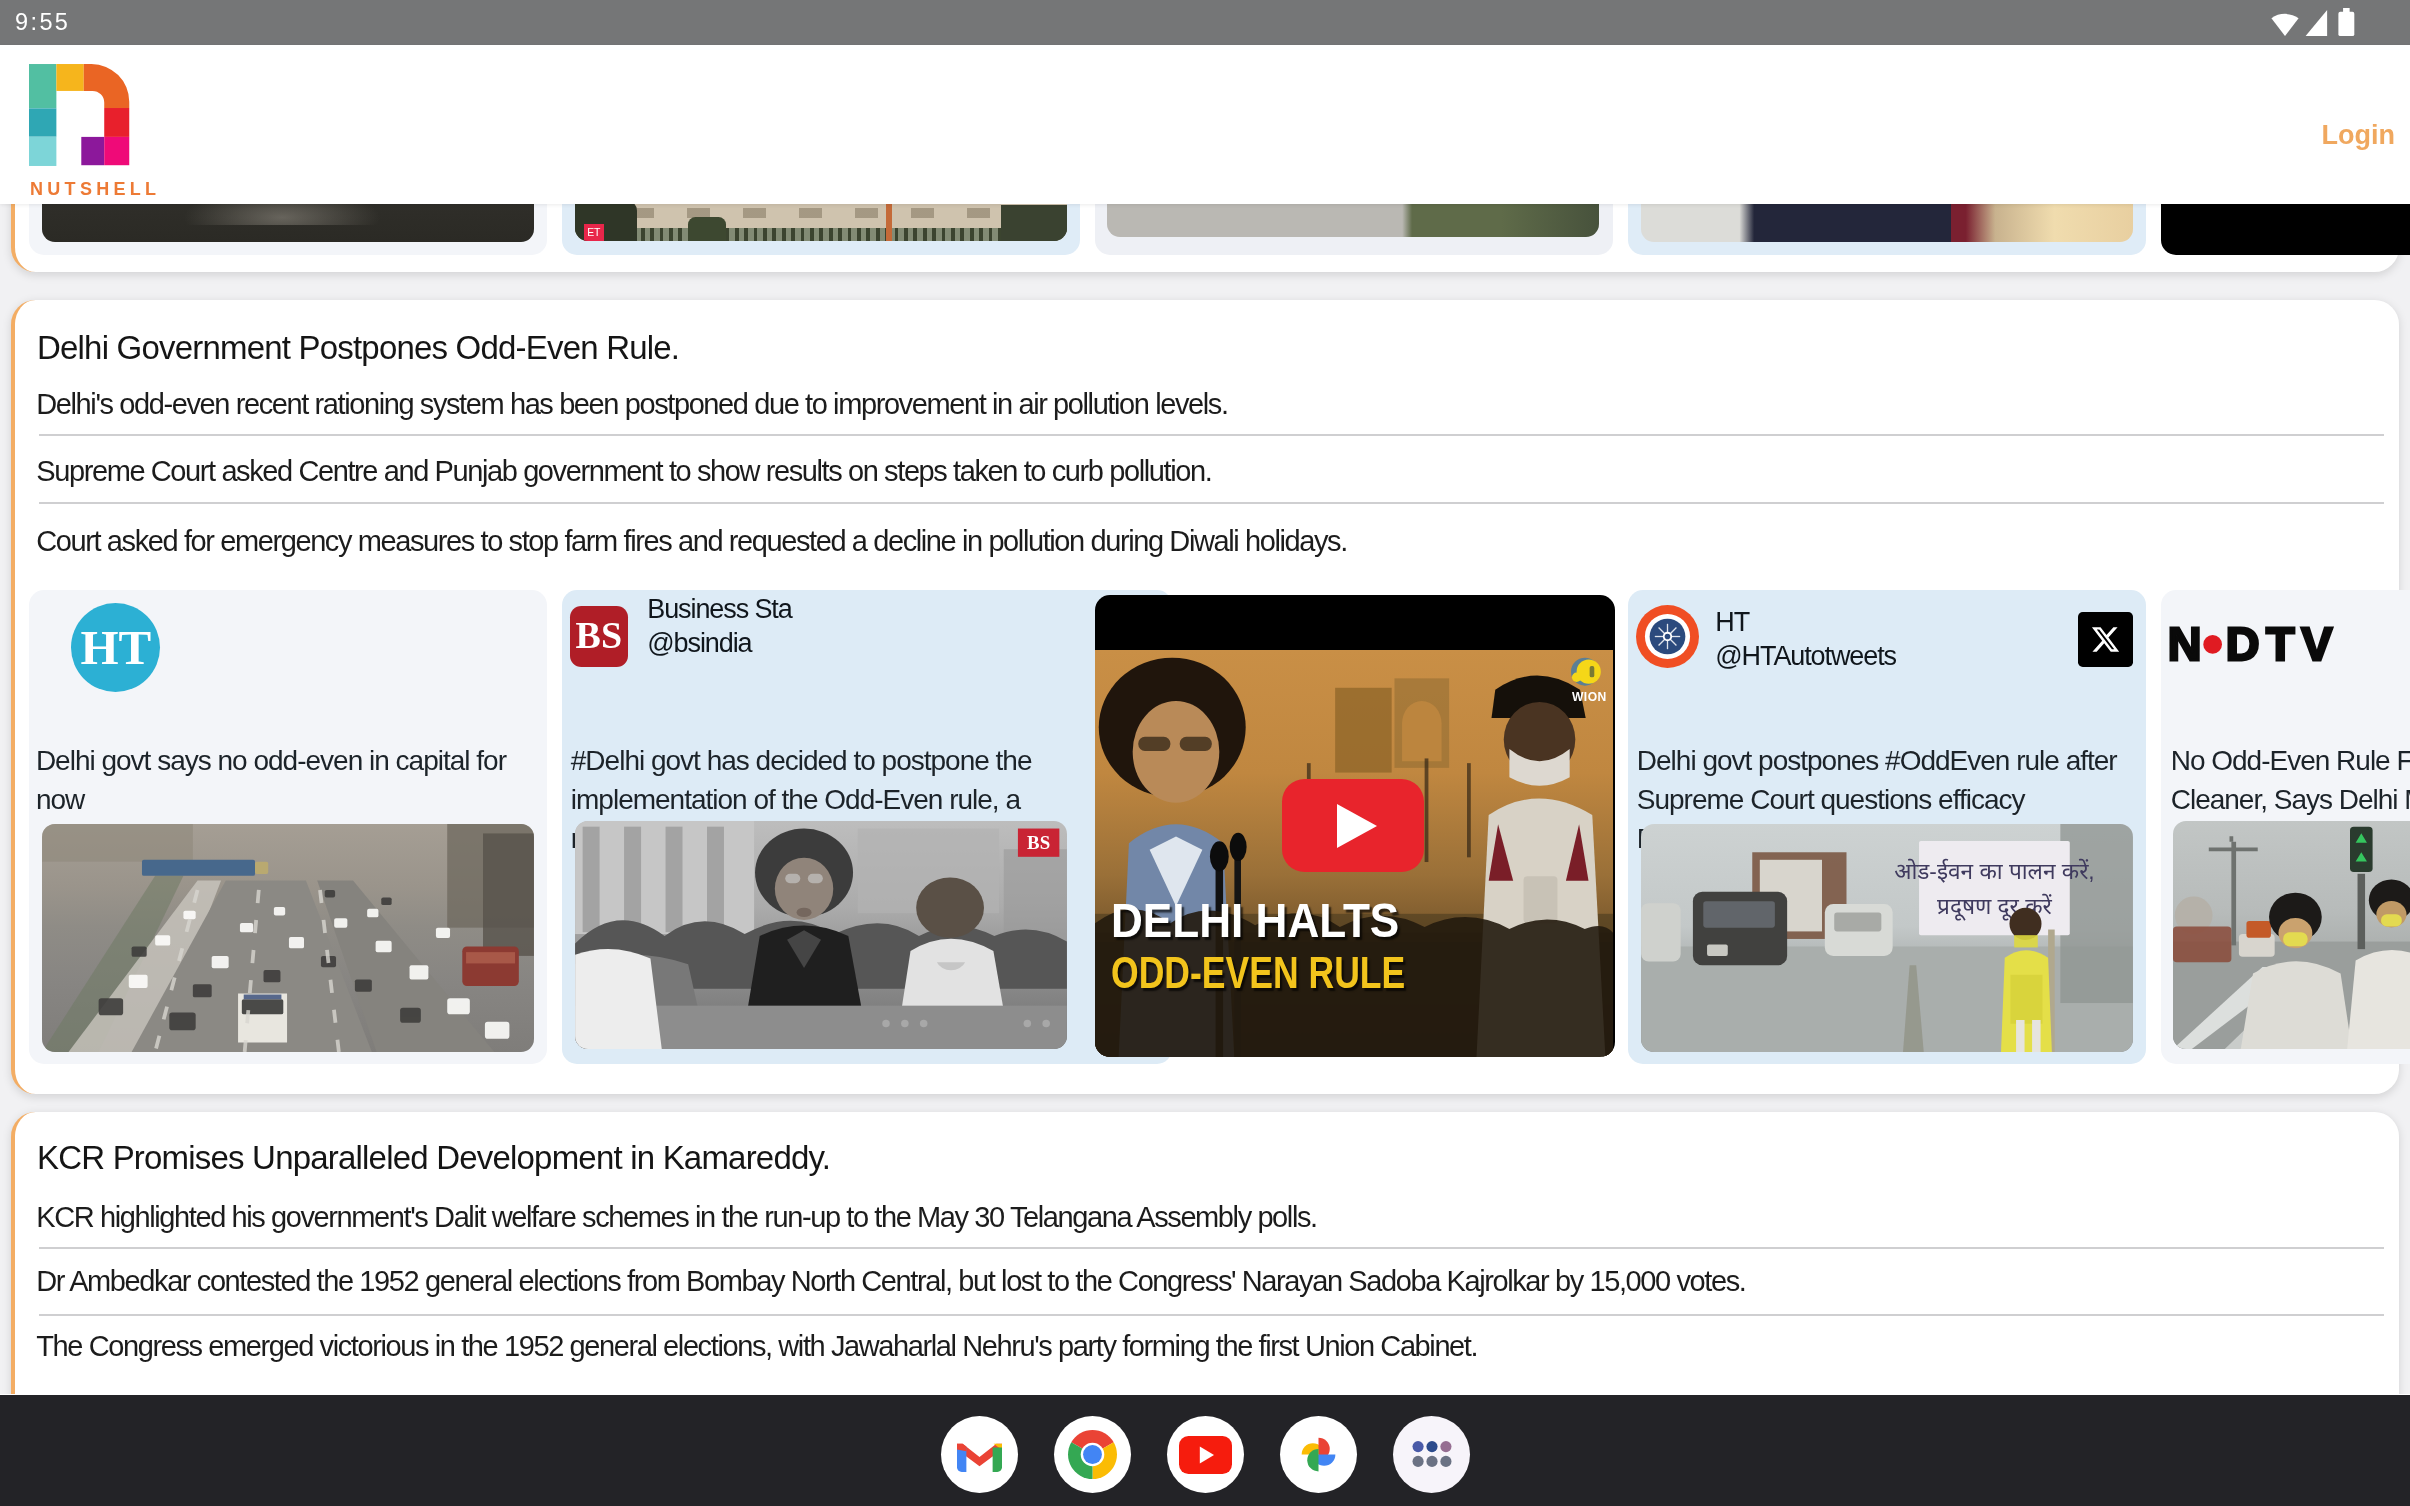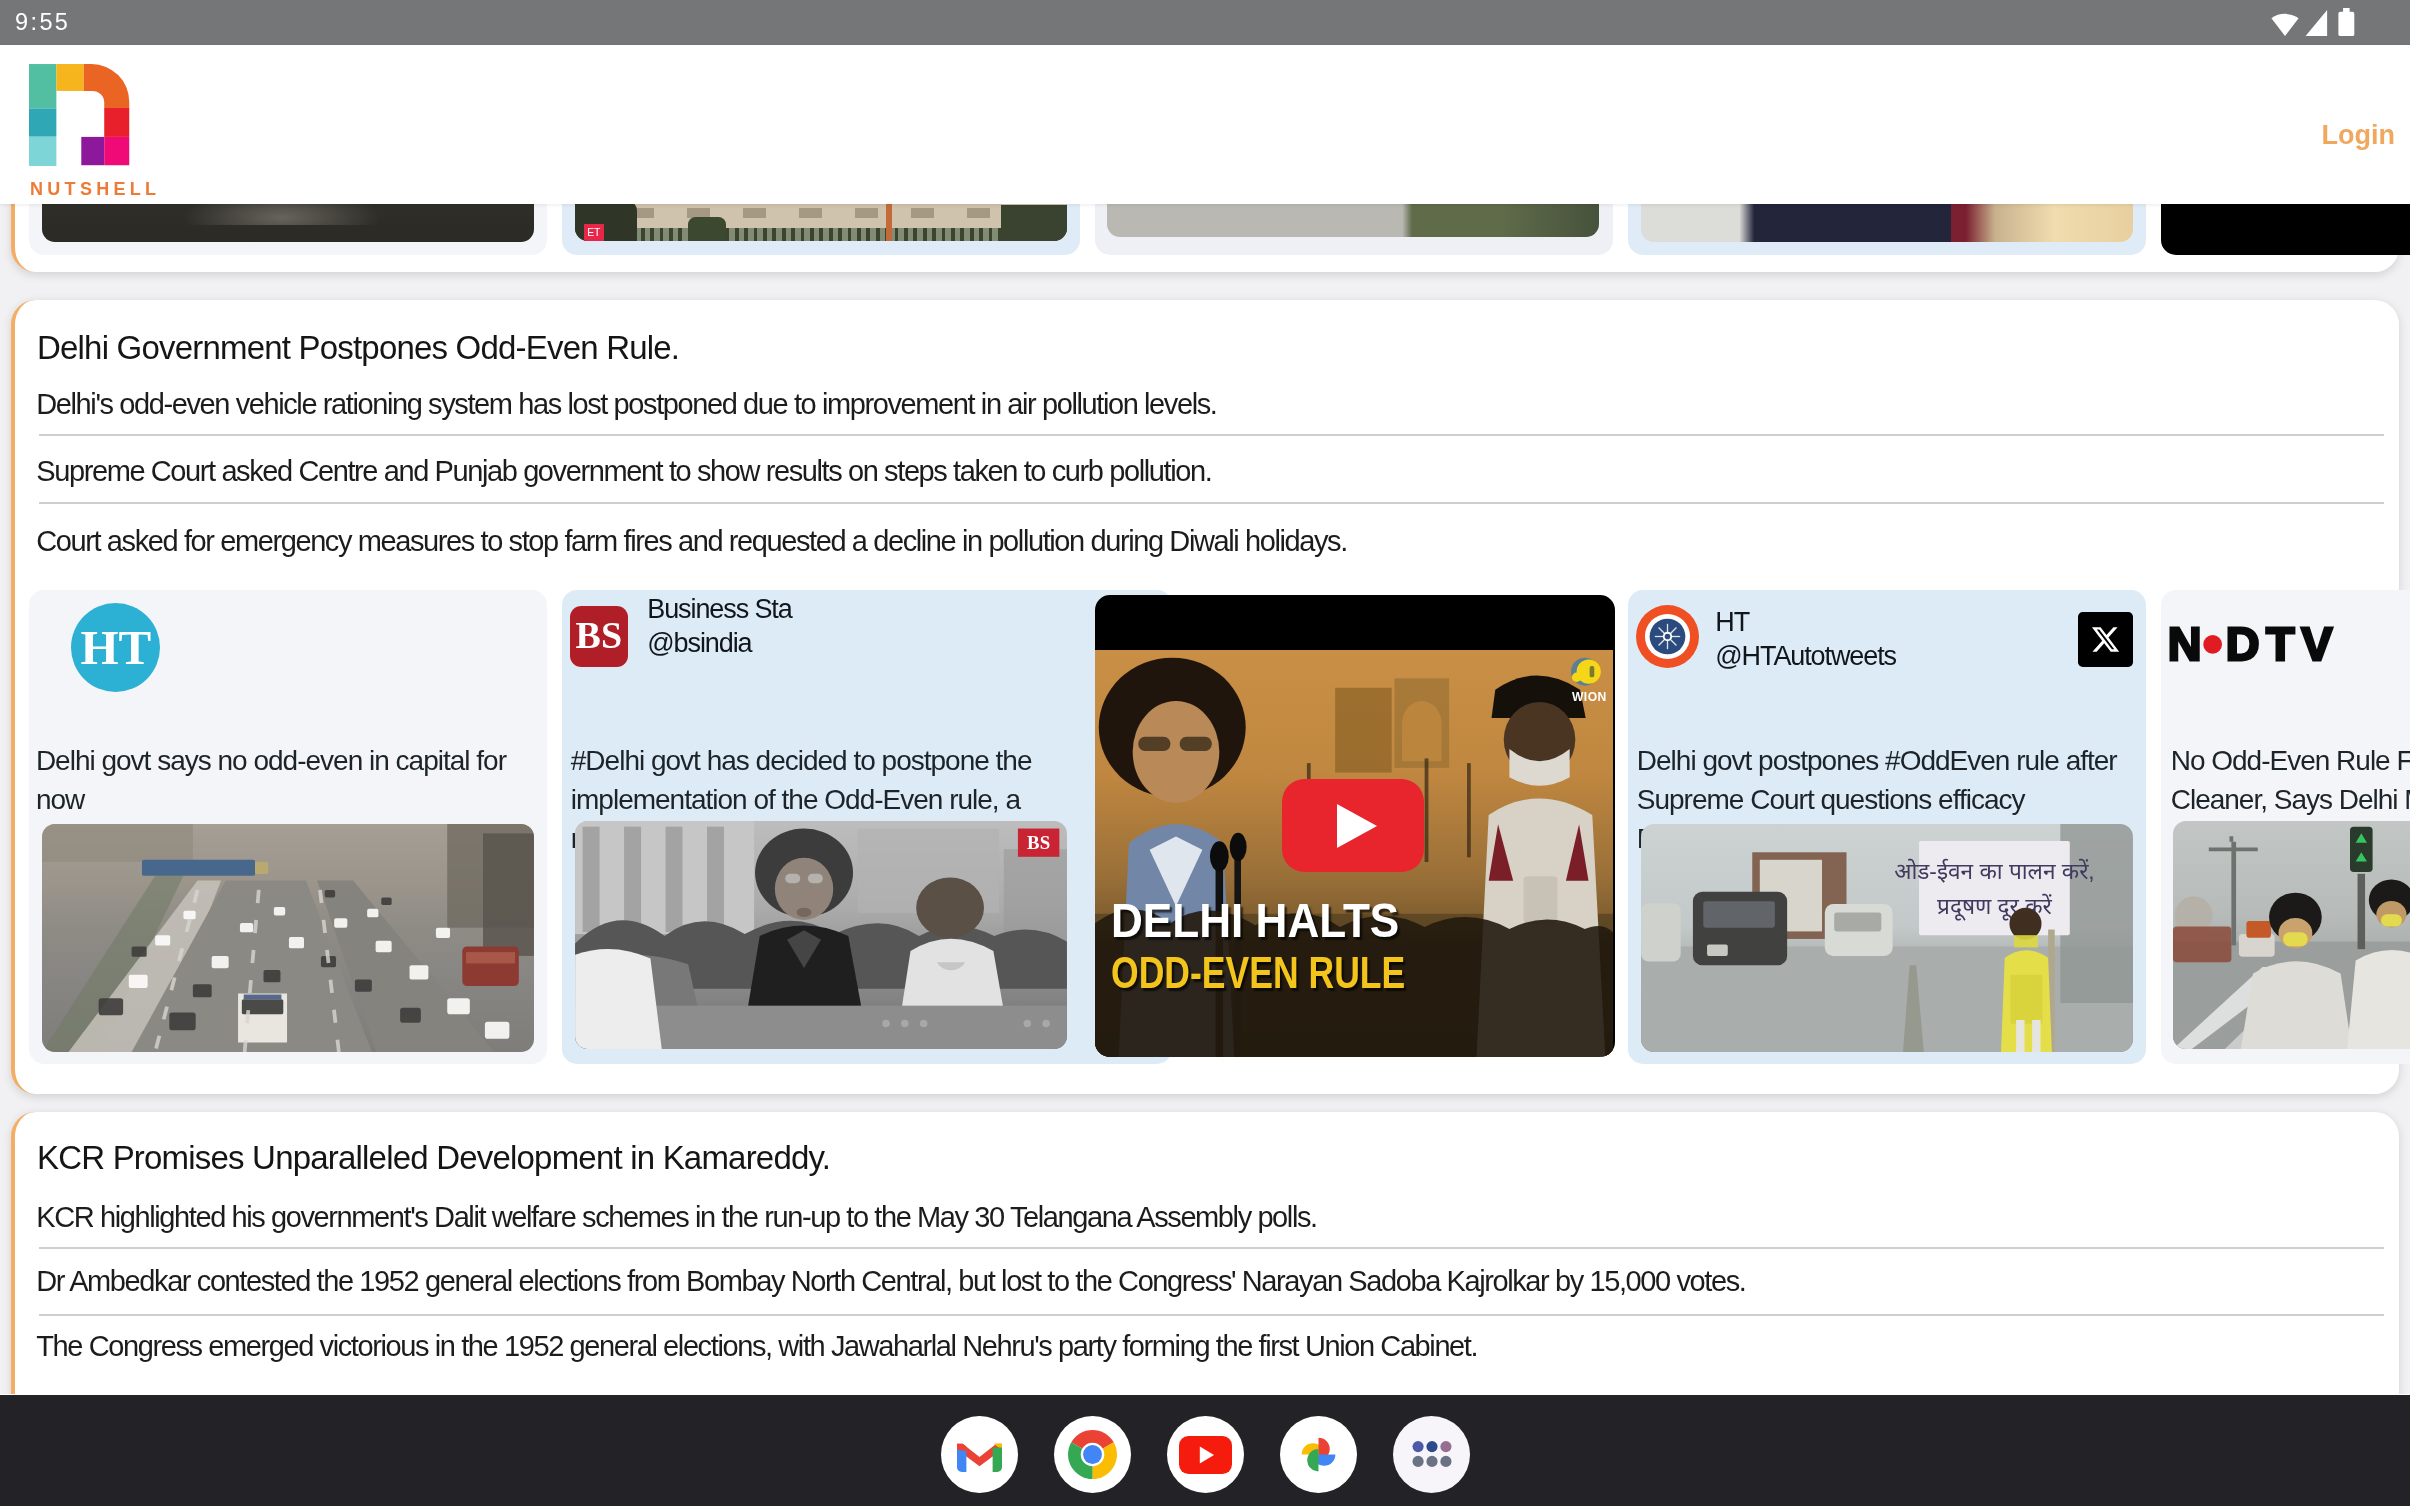--- a/index.html
+++ b/index.html
@@ -52,21 +52,21 @@
     <div class="abs" style="left:1092px; bottom:35px; width:492px; height:264px; border-radius:13px; background:linear-gradient(90deg,#bab8b3 0 60%,#5f6b49 62% 80%,#47523c 100%);"></div>
     <div class="abs" style="left:1613px; bottom:17px; width:518px; height:282px; background:#dfecf7; border-radius:15px;"></div>
     <div class="abs" style="left:1626px; bottom:30px; width:492px; height:264px; border-radius:13px; background:linear-gradient(90deg,#dcdcd8 0 20%,#23263a 23% 63%,#7a2030 63% 66%,#c8b28e 72%,#f0dcae 84%,#e8cfa0 100%); overflow:hidden;">
       
     </div>
     <div class="abs" style="left:2146px; bottom:17px; width:518px; height:282px; background:#000; border-radius:15px;"></div>
   </div>
 
   <div class="bigcard" id="maincard" style="top:96px; height:794px;">
     <div class="cardtitle" style="top:29px;">Delhi Government Postpones Odd-Even Rule.</div>
-    <div class="cardrow" style="top:88px;">Delhi's odd-even vehicle rationing system has lost postponed due to improvement in air pollution levels.</div>
+    <div class="cardrow" style="top:88px;">Delhi's odd-even recent rationing system has been postponed due to improvement in air pollution levels.</div>
     <div class="divider" style="top:134px;"></div>
     <div class="cardrow" style="top:155px;">Supreme Court asked Centre and Punjab government to show results on steps taken to curb pollution.</div>
     <div class="divider" style="top:202px;"></div>
     <div class="cardrow" style="top:225px;">Court asked for emergency measures to stop farm fires and requested a decline in pollution during Diwali holidays.</div>
 
     <div class="tcard" style="left:14px; top:290px; width:518px; height:474px; background:#f3f5f9;">
       <div class="abs" style="left:42px; top:13px; width:89px; height:89px; border-radius:50%; background:#2cb0d4; color:#fff; text-align:center;">
         <span style="font-family:'Liberation Serif',serif; font-weight:bold; font-size:49px; line-height:89px;">HT</span>
       </div>
       <div class="ttext" style="left:6.6px; top:105px;">Delhi govt says no odd-even in capital for<br>now</div>

